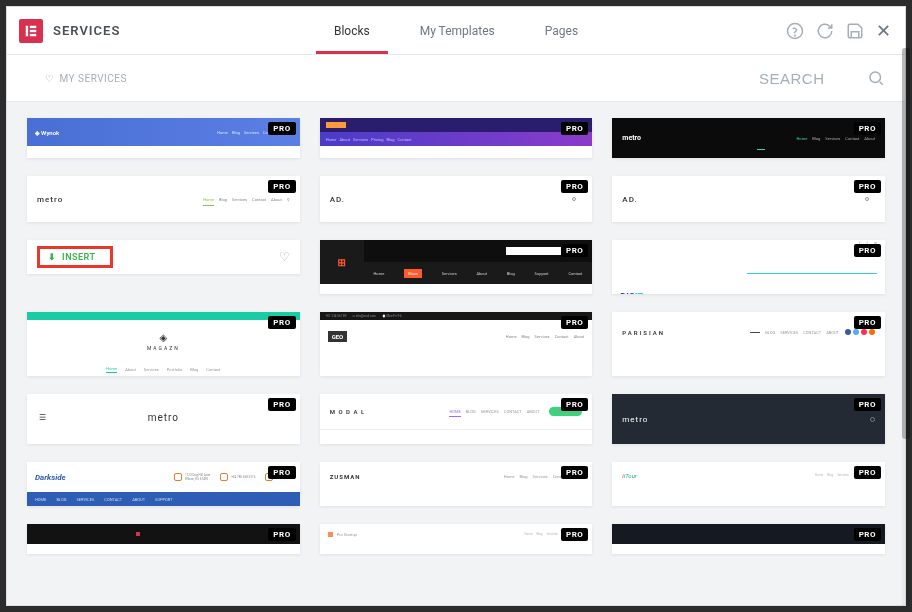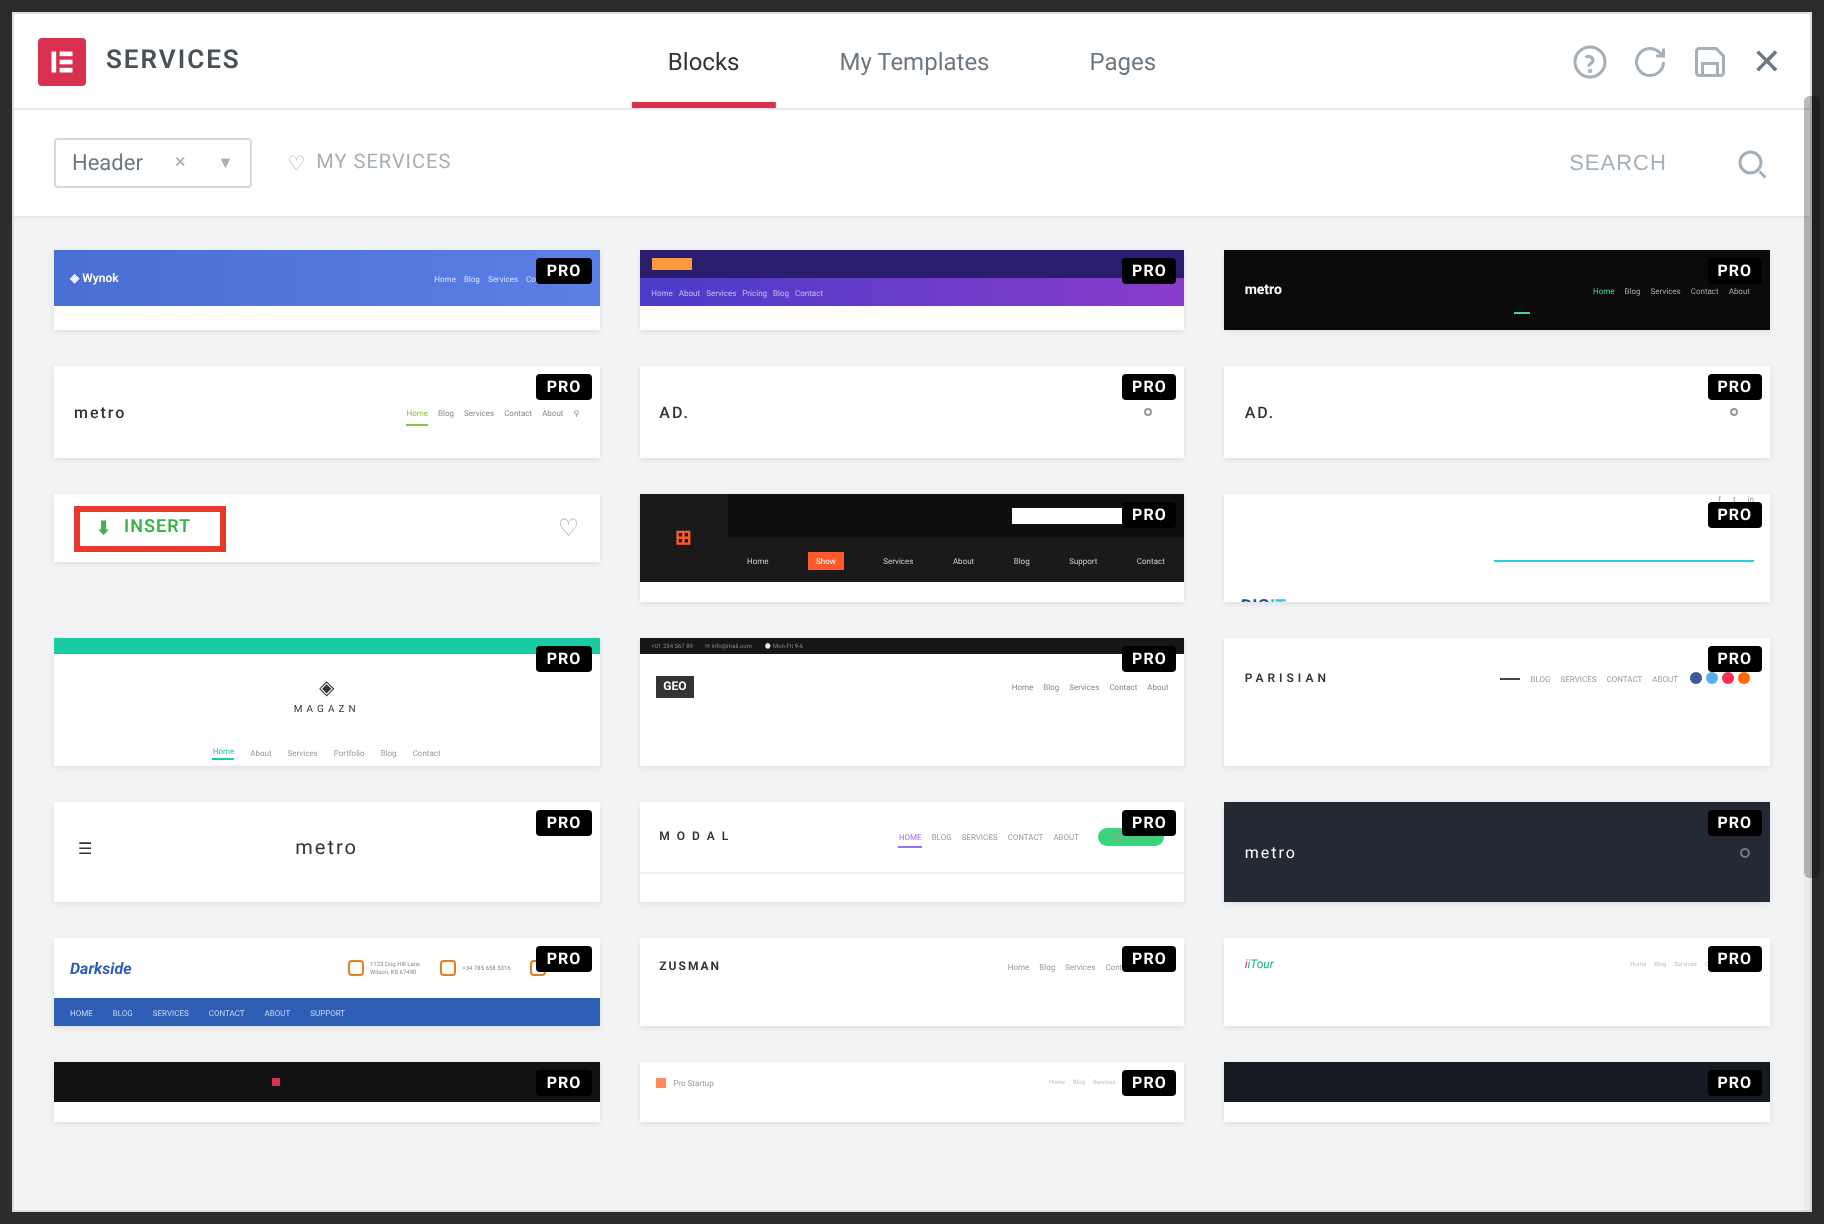--- a/index.html
+++ b/index.html
@@ -16,21 +16,21 @@
 .tab.active::after { content: ""; position: absolute; bottom: 0; left: -8px; right: -8px; height: 3px; background: #d9304f; }
 .header-right { margin-left: auto; display: flex; align-items: center; gap: 12px; padding-right: 14px; color: #a4afb7; }
 .icon-btn { width: 18px; height: 18px; cursor: pointer; color: #a4afb7; }
 .close-btn { cursor: pointer; color: #6d7882; font-size: 18px; }
 .toolbar { background: #fff; padding: 14px 20px; display: flex; align-items: center; border-bottom: 1px solid #e6e9ec; }
 .filter { border: 1px solid #d5dadf; padding: 5px 8px; font-size: 11px; color: #6d7882; display: flex; align-items: center; gap: 16px; cursor: pointer; border-radius: 2px; }
 .filter .close-x { font-size: 10px; color: #a4afb7; }
 .filter .chev { font-size: 8px; color: #a4afb7; }
 .fav { margin-left: 18px; font-size: 10px; color: #a4afb7; display: flex; align-items: center; gap: 5px; cursor: pointer; letter-spacing: 0.5px; }
 .search { margin-left: auto; display: flex; align-items: center; gap: 8px; }
-.search input { border: none; outline: none; font-size: 11px; color: #a4afb7; text-align: center; width: 100px; background: transparent; }
+.search input { border: none; outline: none; font-size: 15px; color: #a4afb7; text-align: left; width: 100px; background: transparent; }
 .search input::placeholder { color: #a4afb7; letter-spacing: 0.5px; }
 .content { flex: 1; overflow-y: auto; padding: 16px 20px; }
 .grid { display: grid; grid-template-columns: repeat(3, 1fr); gap: 18px 20px; }
 .card { background: #fff; position: relative; min-height: 30px; box-shadow: 0 1px 3px rgba(0,0,0,0.08); cursor: pointer; overflow: hidden; }
 .pro { position: absolute; top: 4px; right: 4px; background: #000000; color: #fff; font-size: 8px; font-weight: 700; padding: 2px 5px; border-radius: 2px; z-index: 5; letter-spacing: 0.5px; }
 .thumb { width: 100%; height: 100%; position: relative; }
 
 
 .t1 { background: linear-gradient(90deg, #4a6fd4 0%, #5b7fe4 100%); height: 28px; display: flex; align-items: center; padding: 0 8px; }
 .t1 .lg { color: #fff; font-size: 6px; font-weight: 600; }
@@ -193,25 +193,20 @@
           </svg>
         <svg class="icon-btn" viewBox="0 0 24 24" fill="none" stroke="currentColor" stroke-width="2">
             <path d="M19 21H5a2 2 0 01-2-2V5a2 2 0 012-2h11l5 5v11a2 2 0 01-2 2z"></path>
             <polyline points="17 21 17 13 7 13 7 21"></polyline>
           </svg>
         <div class="close-btn">✕</div>
       </div>
     </div>
 
     <div class="toolbar">
-      <div class="filter">
-        <span>Header</span>
-        <span class="close-x">×</span>
-        <span class="chev">▼</span>
-      </div>
       <div class="fav">
         <span>♡</span>
         <span>MY SERVICES</span>
       </div>
       <div class="search">
         <input type="text" placeholder="SEARCH" style="">
         <svg class="icon-btn" viewBox="0 0 24 24" fill="none" stroke="currentColor" stroke-width="2">
             <circle cx="11" cy="11" r="7"></circle>
             <line x1="21" y1="21" x2="17" y2="17"></line>
           </svg>

